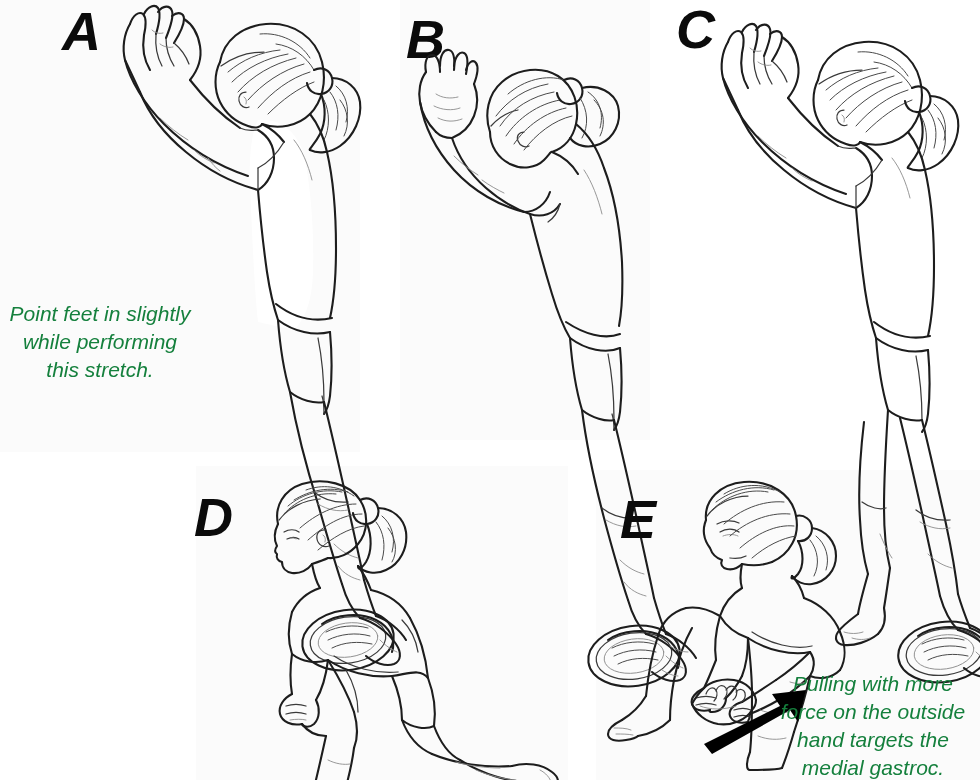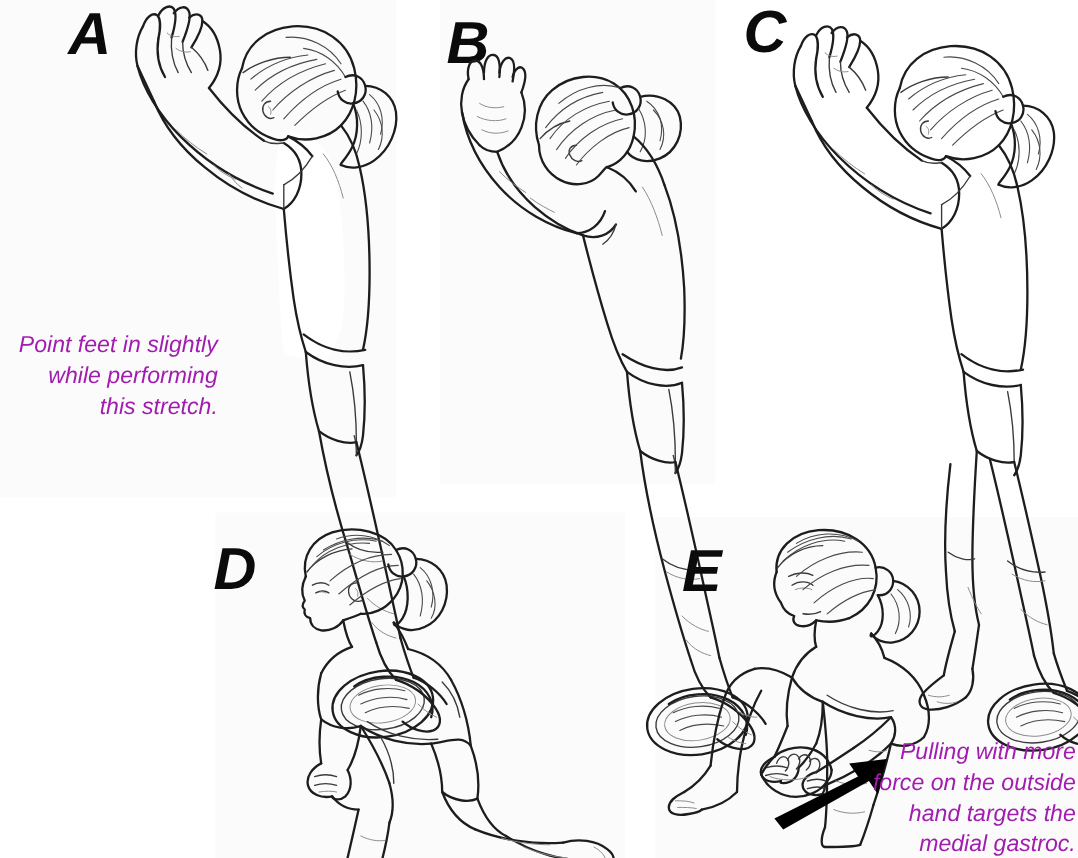--- a/index.html
+++ b/index.html
@@ -38,22 +38,22 @@
     letter-spacing: 0px;
     user-select: none;
   }
   .caption {
     position: absolute;
     font-family: "Liberation Sans", sans-serif;
     font-style: italic;
     font-weight: normal;
     font-size: 21px;
     line-height: 1.33;
-    color: #a21caf;
-    text-align: right;
+    color: #15803d;
+    text-align: center;
     white-space: pre-line;
   }
   .fig {
     position: absolute;
     display: block;
   }
   .fig svg {
     display: block;
     overflow: visible;
   }

